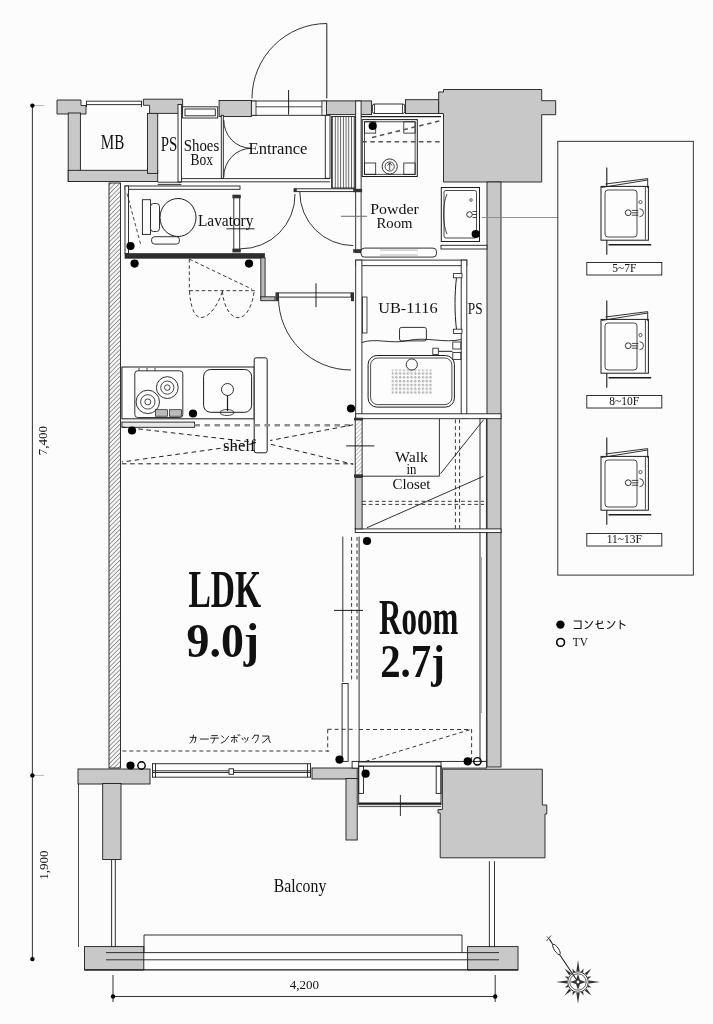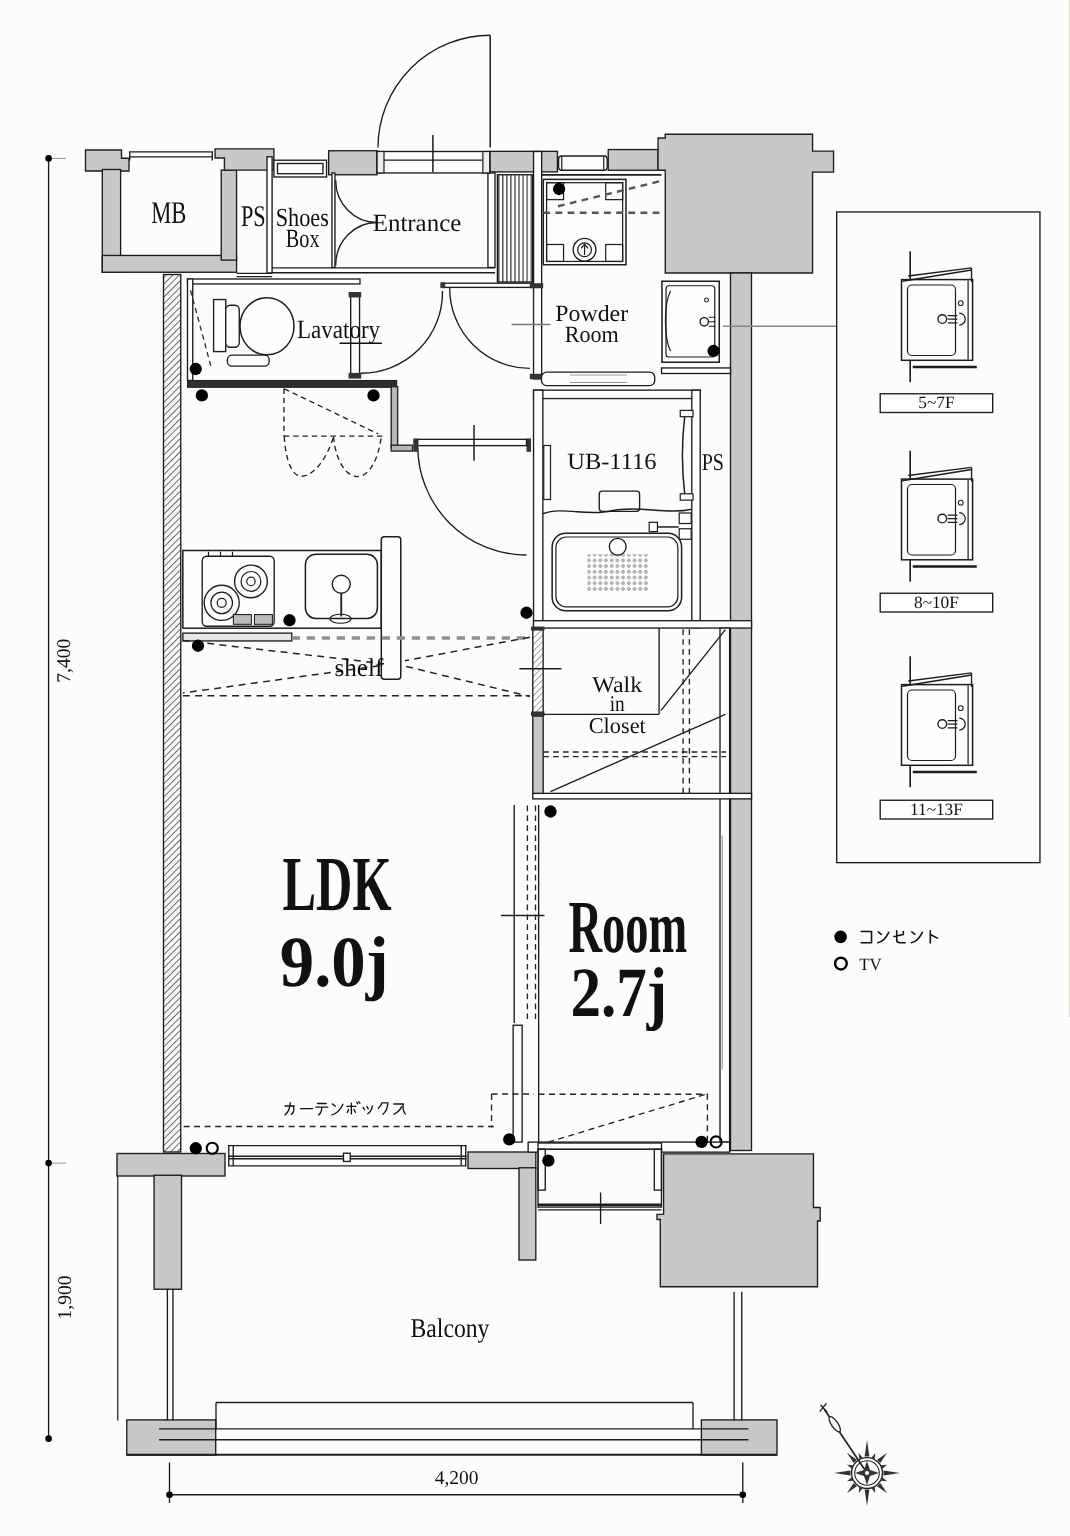--- a/index.html
+++ b/index.html
@@ -1,16 +1,16 @@
 <!DOCTYPE html>
 <html><head>
 <meta charset="utf-8">
 <style>
 html,body{margin:0;padding:0;background:#fff;}
-#page{width:713px;height:1024px;position:relative;overflow:hidden;background:#a16207;}
+#page{width:713px;height:1024px;position:relative;overflow:hidden;background:#eab308;}
 text{font-family:"Liberation Serif",serif;fill:#111;}
 .sans{font-family:"Liberation Sans",sans-serif;}
 </style>
 </head>
 <body>
 <div id="page">
 <svg width="713" height="1024" viewBox="0 0 713 1024">
 <defs>
 <pattern id="hatch" width="3.1" height="3.1" patternUnits="userSpaceOnUse" patternTransform="rotate(45)">
   <rect width="3.1" height="3.1" fill="#f6f6f6"></rect>

